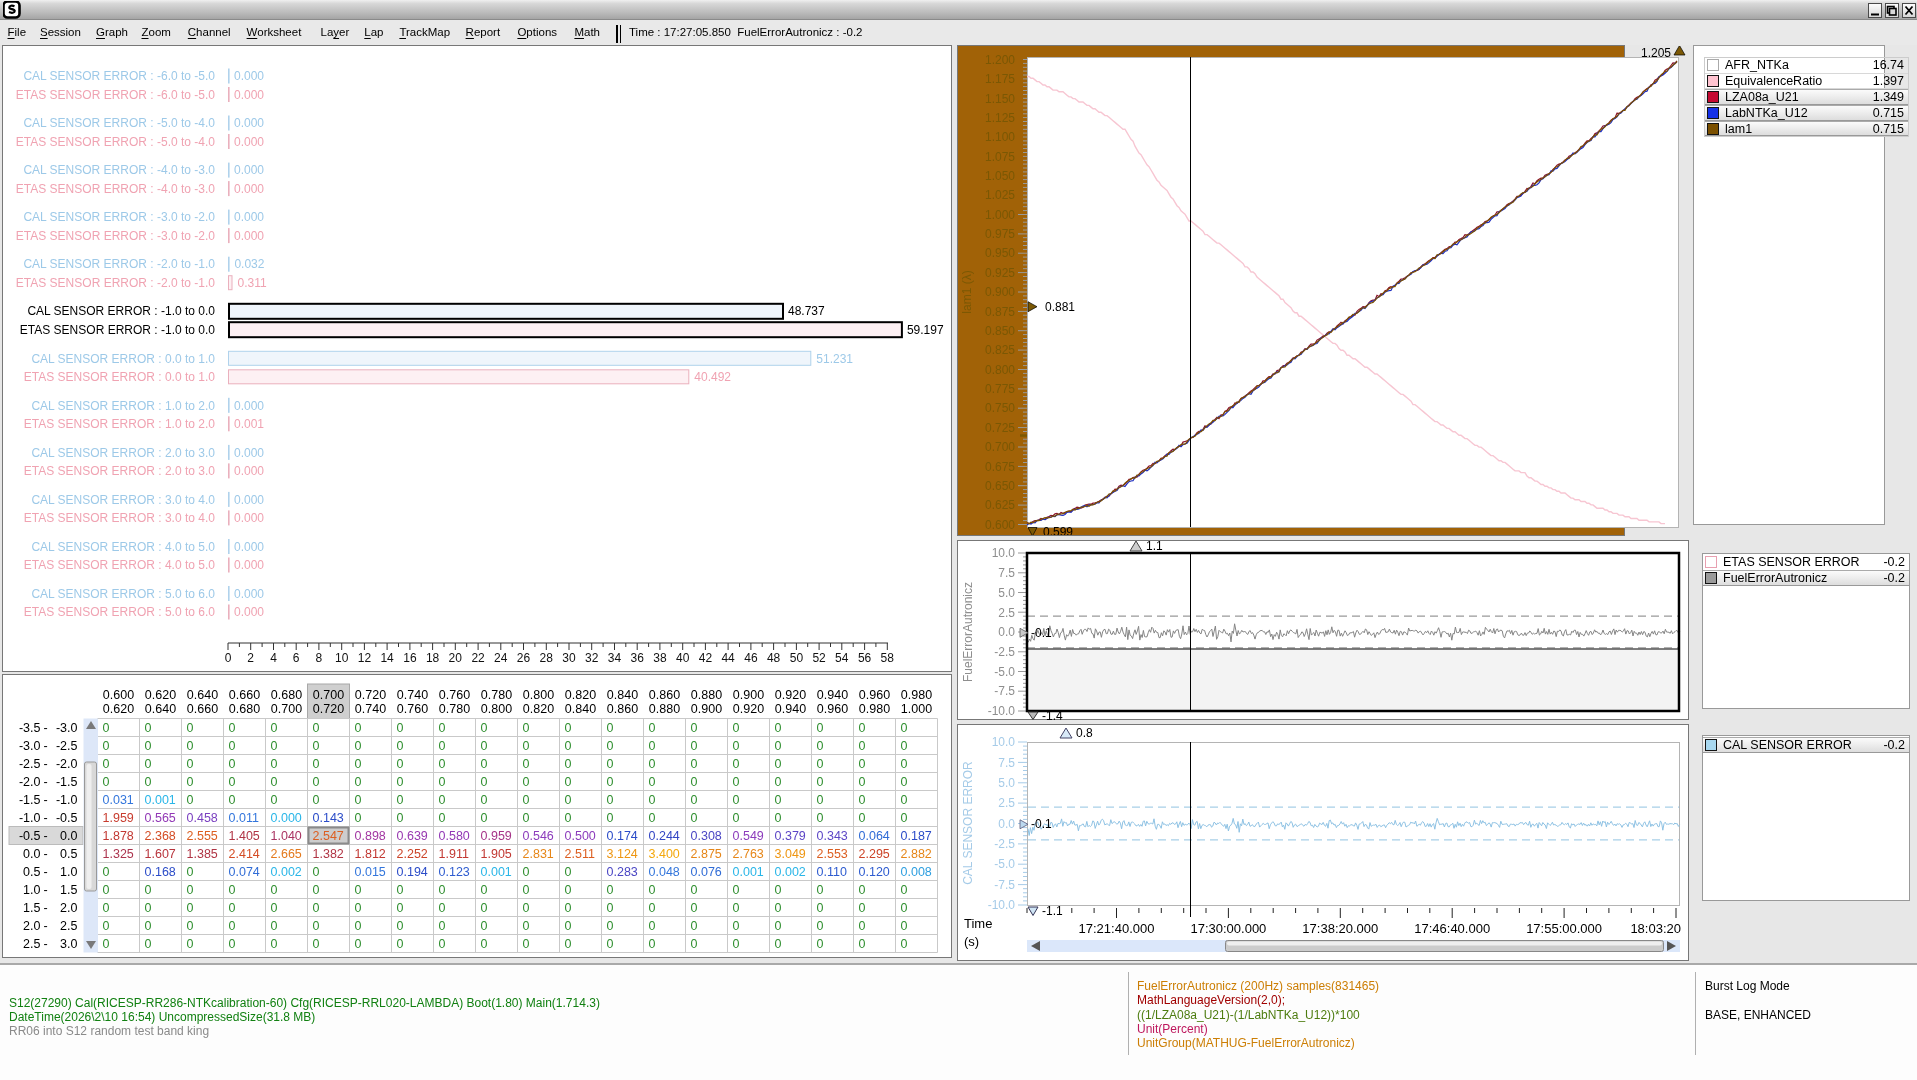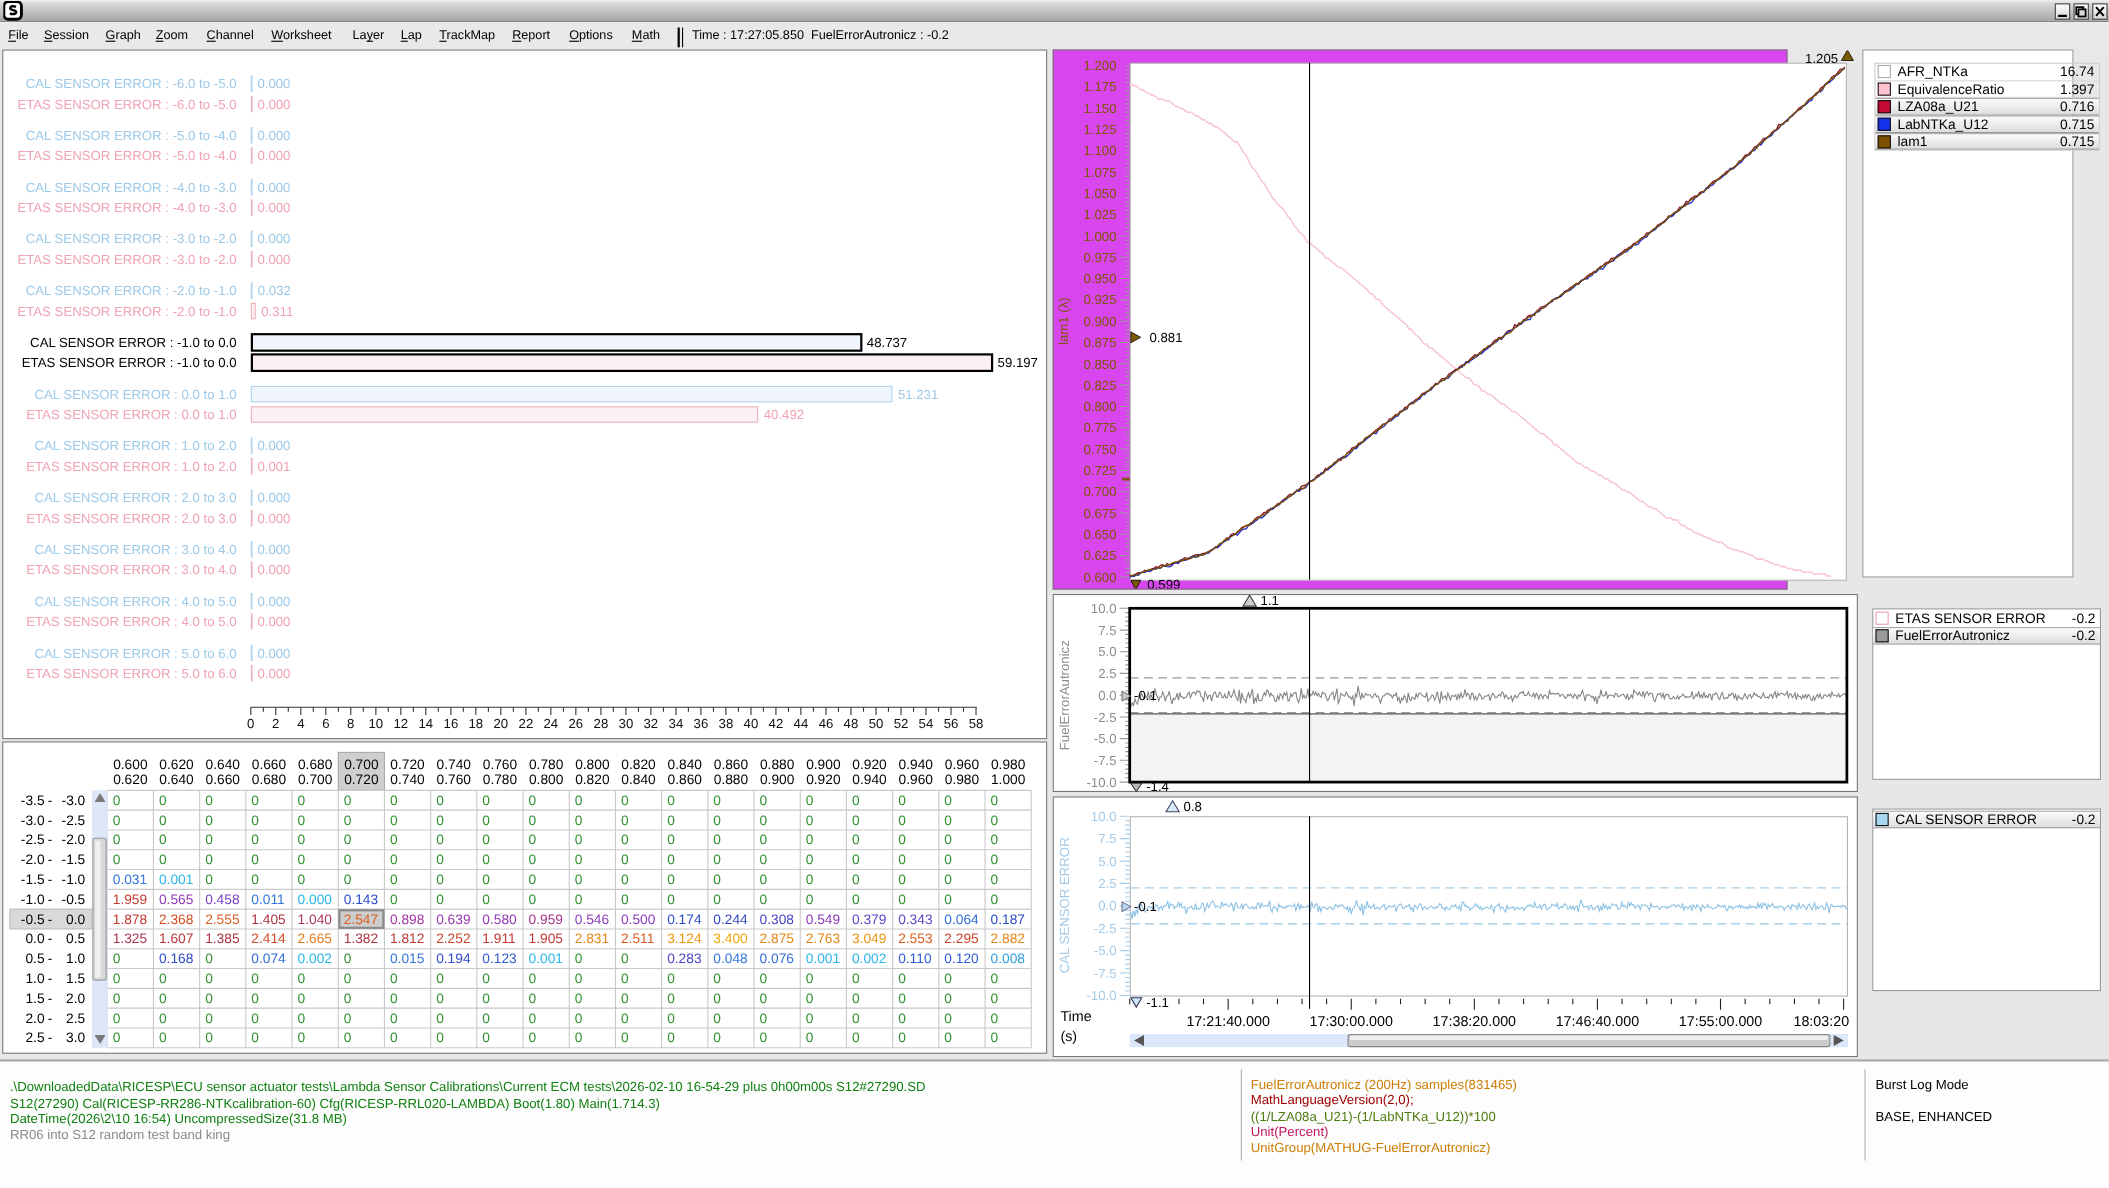--- a/index.html
+++ b/index.html
@@ -8,21 +8,21 @@
  background:linear-gradient(#f0f0f0,#d8d8d8 18%,#bcbcbc 65%,#a5a5a5);
  border-bottom:1px solid #8a8a8a;font-size:12.5px;color:#111}
 #titletext{position:absolute;left:27px;top:2px;white-space:pre}
 .winbtn{position:absolute;top:3px;width:14px;height:15px;border:1px solid #4a4a4a;
  background:linear-gradient(#fdfdfd,#d8d8d8);}
 #menubar{position:absolute;left:0;top:20px;width:1917px;height:25px;background:#e9e9e9;font-size:11.5px;color:#000}
 .mi{position:absolute;top:6px;white-space:pre}
 .mi u{text-decoration-thickness:1px;text-underline-offset:2px}
 #panelA{position:absolute;left:2px;top:45px;width:950px;height:627px;background:#fff;border:1px solid #777}
 #panelB{position:absolute;left:2px;top:674px;width:950px;height:284px;background:#fff;border:1px solid #777;font-size:12.5px}
-#panelC{position:absolute;left:957px;top:45px;width:668px;height:491px;background:#d946ef;border:1px solid #777}
+#panelC{position:absolute;left:957px;top:45px;width:668px;height:491px;background:#a16207;border:1px solid #777}
 #panelD{position:absolute;left:957px;top:540px;width:732px;height:180px;background:#fff;border:1px solid #777}
 #panelE{position:absolute;left:957px;top:724px;width:732px;height:237px;background:#fff;border:1px solid #777}
 #legend1{position:absolute;left:1693px;top:45px;width:192px;height:480px;background:#fff;border:1px solid #999}
 #legend2{position:absolute;left:1702px;top:553px;width:208px;height:156px;background:#fff;border:1px solid #999}
 #legend3{position:absolute;left:1702px;top:735px;width:208px;height:166px;background:#fff;border:1px solid #999}
 .lrow{position:absolute;left:0px;height:15.7px;width:100%;font-size:12.5px;color:#000;box-sizing:border-box}
 .lrow .sw{position:absolute;left:2px;top:1px;width:12px;height:12px}
 .lrow .nm{position:absolute;left:20px;top:0px}
 .lrow .vl{position:absolute;right:4px;top:0px}
 .sep{border-bottom:1px solid #d8d8d8}
@@ -635,21 +635,21 @@
         <span class="vl">16.74</span>
       </div>
       <div class="lrow sep" style="top:15.7px">
         <div class="sw" style="background:#ffc3d0;border:1.4px solid #131313"></div>
         <span class="nm">EquivalenceRatio</span>
         <span class="vl">1.397</span>
       </div>
       <div class="lrow hirow" style="top:31.4px">
         <div class="sw" style="background:#c40a32;border:1.4px solid #131313"></div>
         <span class="nm">LZA08a_U21</span>
-        <span class="vl">0.716</span>
+        <span class="vl">1.349</span>
       </div>
       <div class="lrow hirow" style="top:47.099999999999994px">
         <div class="sw" style="background:#1430e8;border:1.4px solid #131313"></div>
         <span class="nm">LabNTKa_U12</span>
         <span class="vl">0.715</span>
       </div>
       <div class="lrow hirow" style="top:62.8px">
         <div class="sw" style="background:#7b5000;border:1.4px solid #131313"></div>
         <span class="nm">lam1</span>
         <span class="vl">0.715</span>
@@ -669,21 +669,20 @@
     </div>
   </div>
 <div id="legend3">
     <div class="lrow hirow" style="top:1px">
       <div class="sw" style="background:#a8d8f0;border:1.4px solid #131313"></div>
       <span class="nm">CAL SENSOR ERROR</span>
       <span class="vl">-0.2</span>
     </div>
   </div>
 <div id="statusbar">
-    <div class="stl" style="left:9px;top:15.5px;color:#118011">.\DownloadedData\RICESP\ECU sensor actuator tests\Lambda Sensor Calibrations\Current ECM tests\2026-02-10 16-54-29 plus 0h00m00s S12#27290.SD</div>
     <div class="stl" style="left:9px;top:31px;color:#118011">S12(27290) Cal(RICESP-RR286-NTKcalibration-60) Cfg(RICESP-RRL020-LAMBDA) Boot(1.80) Main(1.714.3)</div>
     <div class="stl" style="left:9px;top:45px;color:#118011">DateTime(2026\2\10 16:54) UncompressedSize(31.8 MB)</div>
     <div class="stl" style="left:9px;top:59px;color:#8a8a8a">RR06 into S12 random test band king</div>
     <div class="stl" style="left:1137px;top:13.5px;color:#cc7e04">FuelErrorAutronicz (200Hz) samples(831465)</div>
     <div class="stl" style="left:1137px;top:28px;color:#a00000">MathLanguageVersion(2,0);</div>
     <div class="stl" style="left:1137px;top:43px;color:#4d7c0f">((1/LZA08a_U21)-(1/LabNTKa_U12))*100</div>
     <div class="stl" style="left:1137px;top:57px;color:#be185d">Unit(Percent)</div>
     <div class="stl" style="left:1137px;top:71px;color:#cc7e04">UnitGroup(MATHUG-FuelErrorAutronicz)</div>
     <div class="stl" style="left:1705px;top:13.5px;color:#000">Burst Log Mode</div>
     <div class="stl" style="left:1705px;top:43px;color:#000">BASE, ENHANCED</div>

